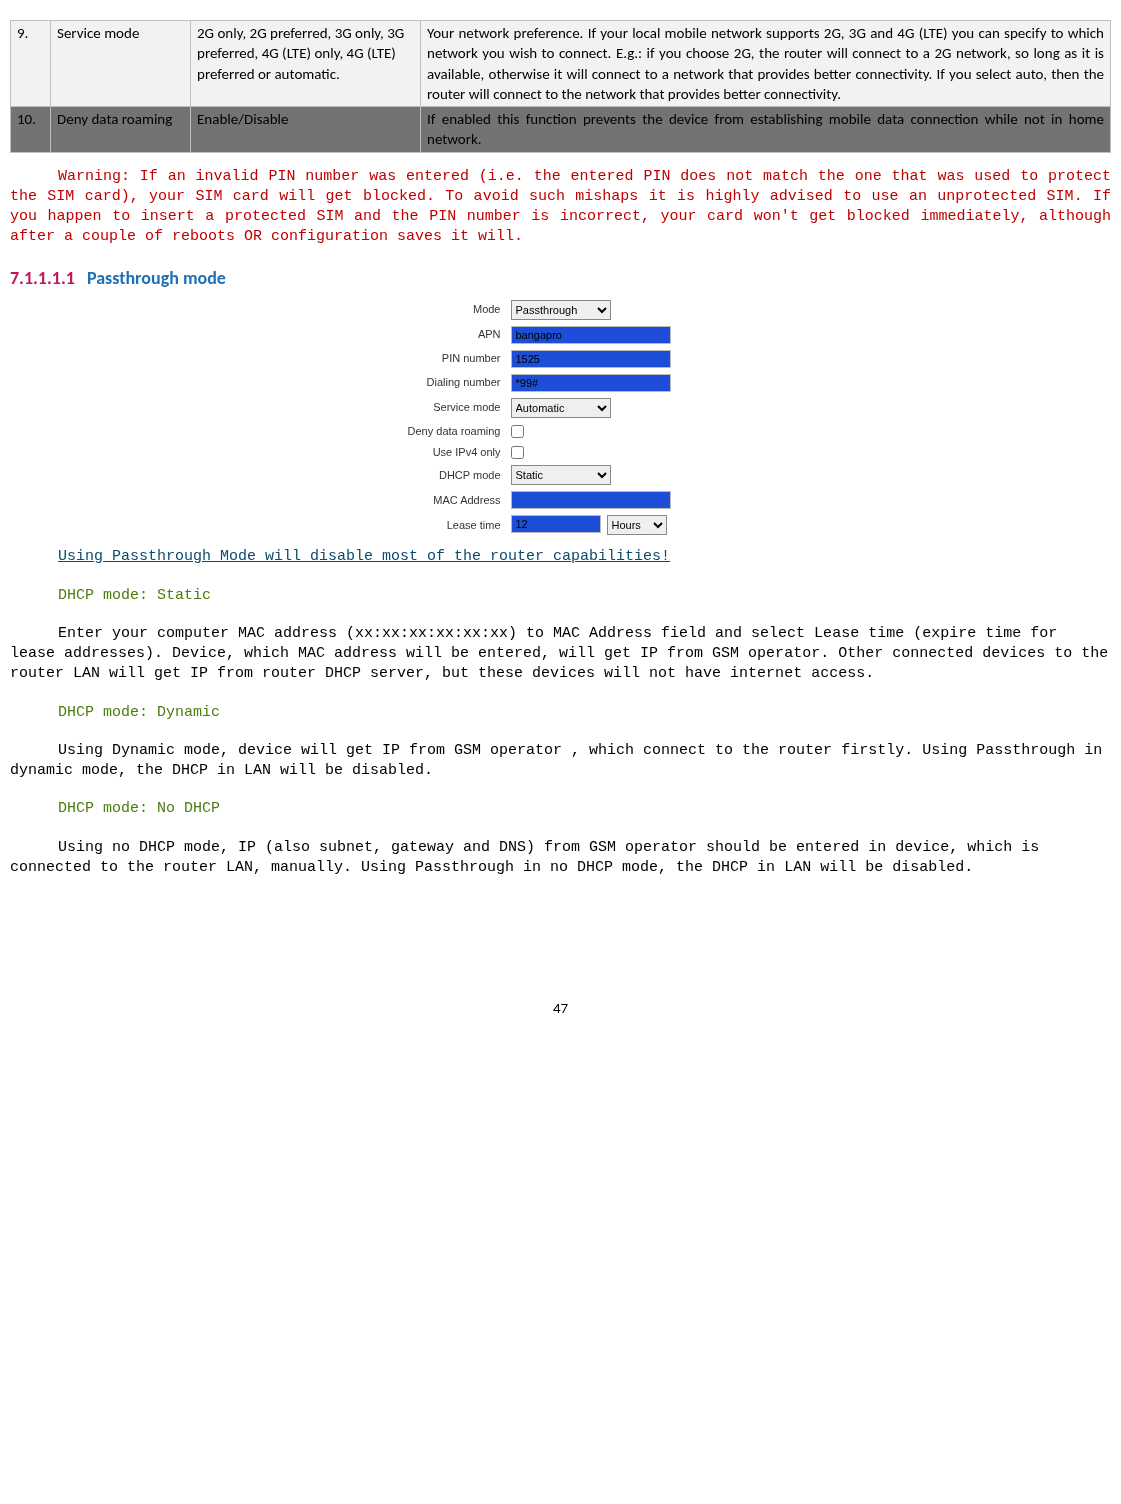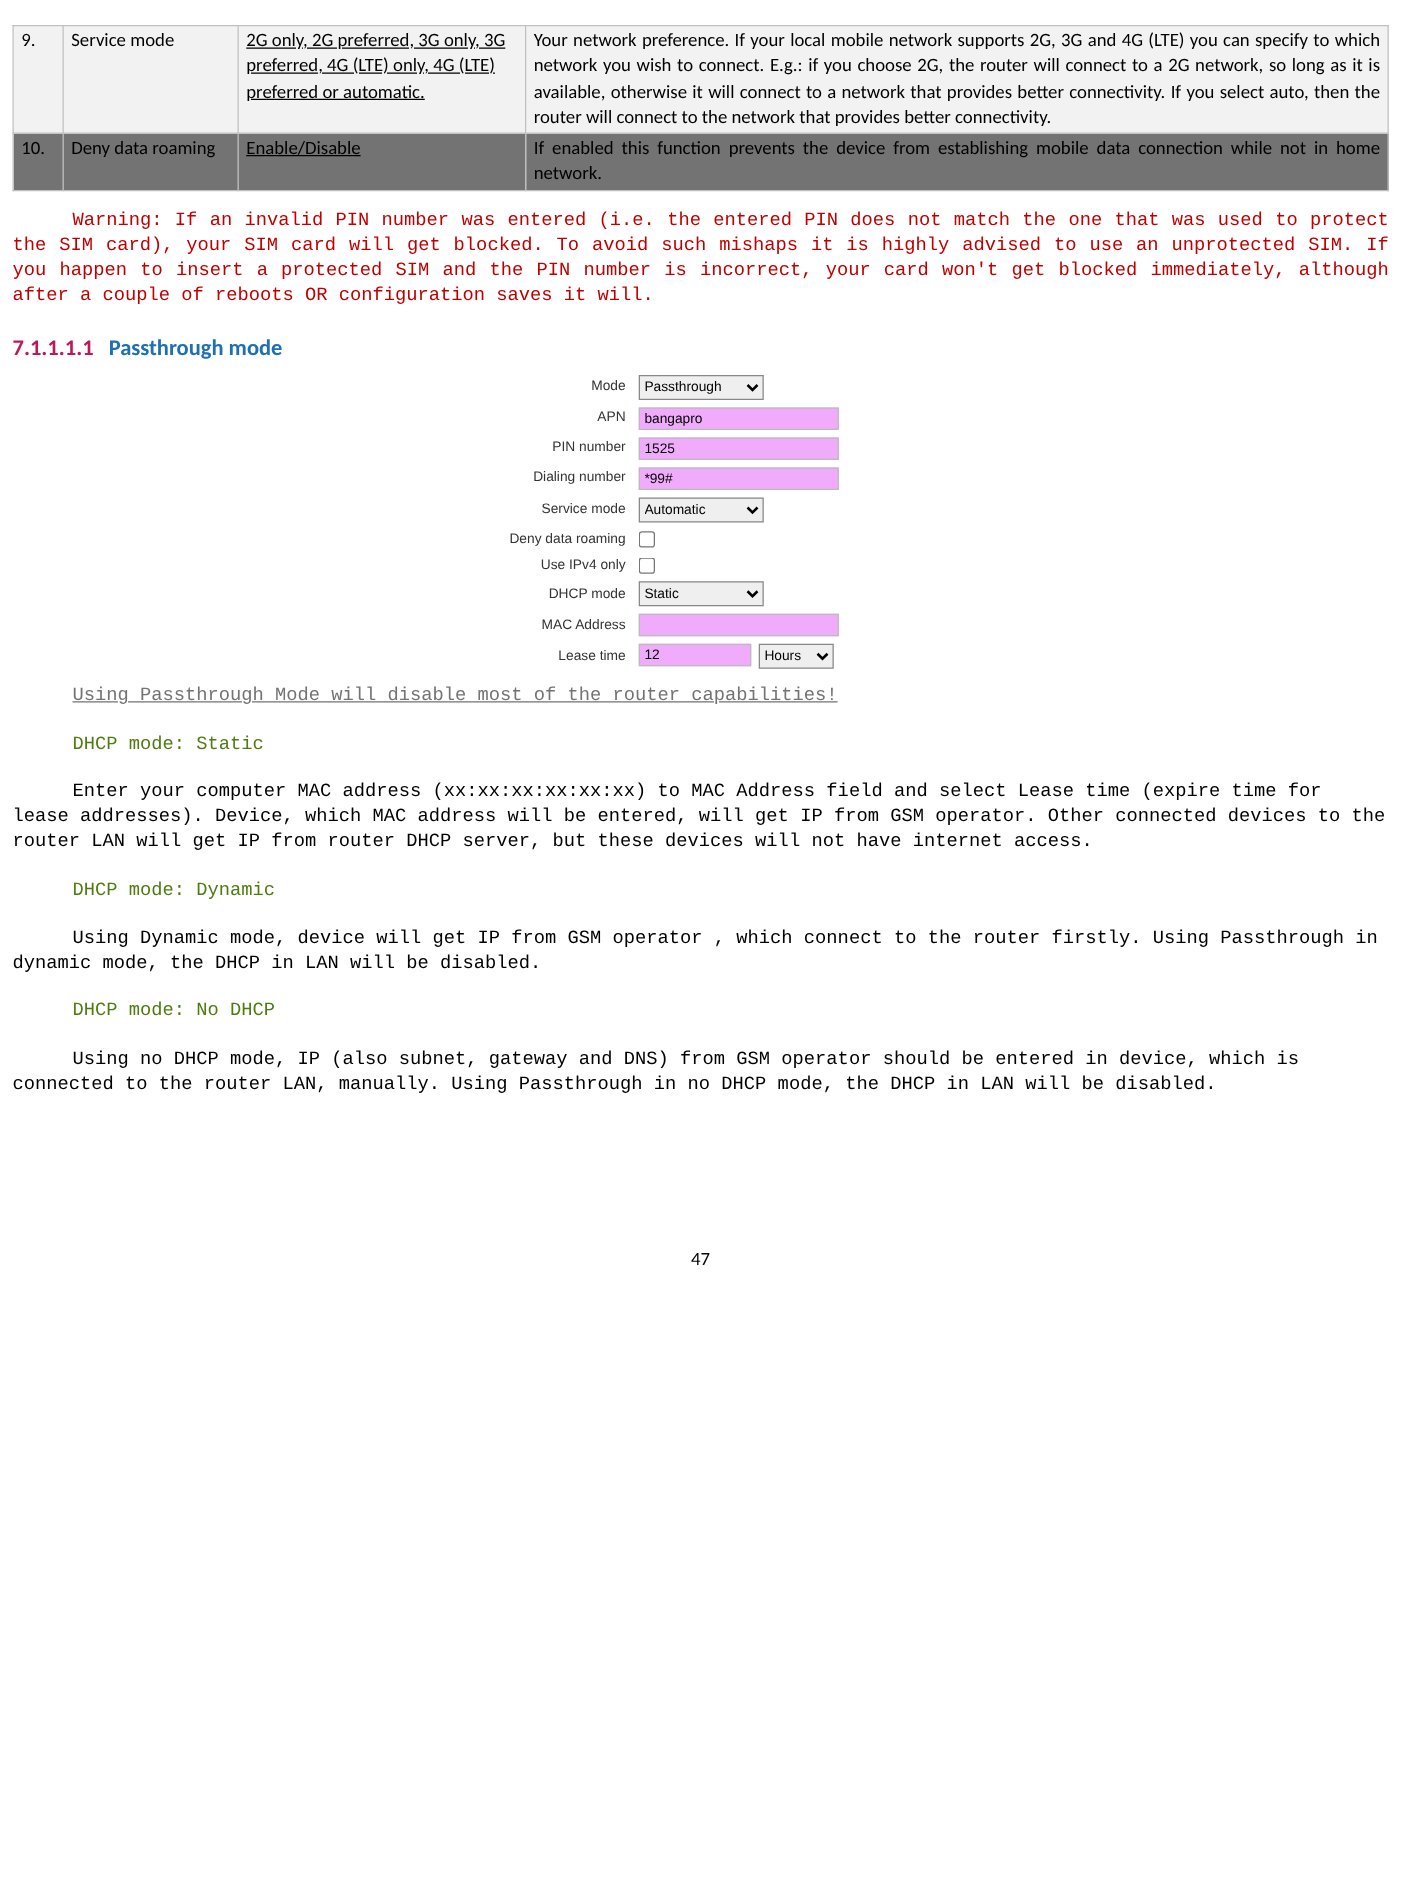--- a/index.html
+++ b/index.html
@@ -22,21 +22,21 @@
   table.options td {
     border: 1px solid #bfbfbf;
     padding: 2px 6px;
     vertical-align: top;
   }
   table.options tr:first-child td { background: #f2f2f2; }
   table.options tr:nth-child(2) td { background: #737373; }
   table.options tr:nth-child(3) td { background: #f2f2f2; }
   table.options td:nth-child(1) { width: 40px; }
   table.options td:nth-child(2) { width: 140px; }
-  table.options td:nth-child(3) { width: 230px; text-decoration: underline; }
+  table.options td:nth-child(3) { width: 230px; }
   table.options td.desc { text-align: justify; }
   .warning {
     color: #c00000;
     text-align: justify;
     margin: 0 0 18px 0;
   }
   .warning, .para, .sub-title-red, .sub-title-blue { text-indent: 48px; font-family: Liberation Mono, monospace; }
   .para { text-align: justify; margin: 0 0 18px 0; }
   .para.nojust { text-align: left; }
   h3.section {
@@ -66,36 +66,36 @@
     padding-right: 10px;
     font-size: 11px;
   }
   .form-row .ctl { flex: 1; display: flex; align-items: flex-start; gap: 6px; }
   .form-row input[type=text] {
     height: 18px;
     border: 1px solid #bbb;
     font-size: 11px;
     padding: 0 4px;
     width: 160px;
-    background: #f0abfc;
+    background: #1d4ed8;
   }
   .form-row input.short { width: 90px; }
   .form-row select {
     height: 20px;
     border: 1px solid #888;
     font-size: 11px;
     background: #efefef;
   }
   .form-row select.narrow { width: 100px; }
   .form-row select.small { width: 60px; }
   .form-row input[type=checkbox] {
     width: 13px; height: 13px; margin:0;
   }
   .sub-title-red {
-    color: #737373;
+    color: #0c4a6e;
     text-decoration: underline;
     margin: 0 0 18px 0;
   }
   .sub-title-blue {
     color: #4d7c0f;
     margin: 0 0 18px 0;
   }
   .page-num {
     text-align: center;
     margin-top: 120px;

